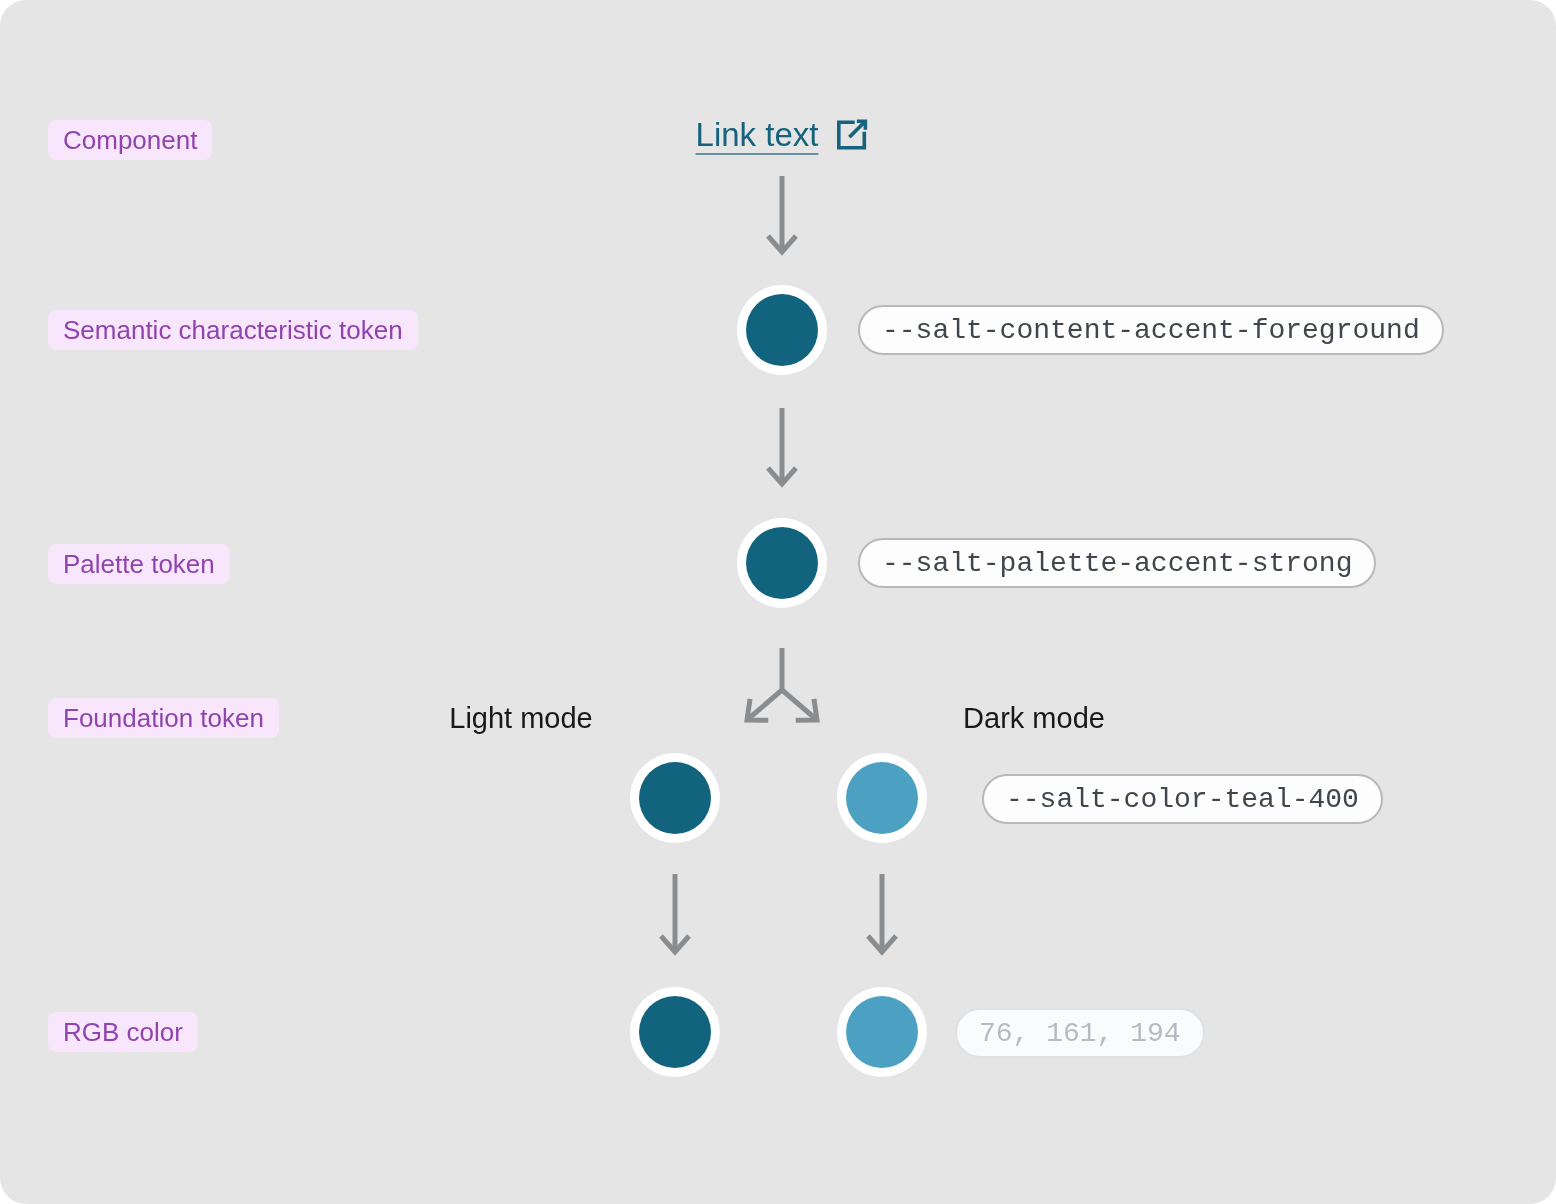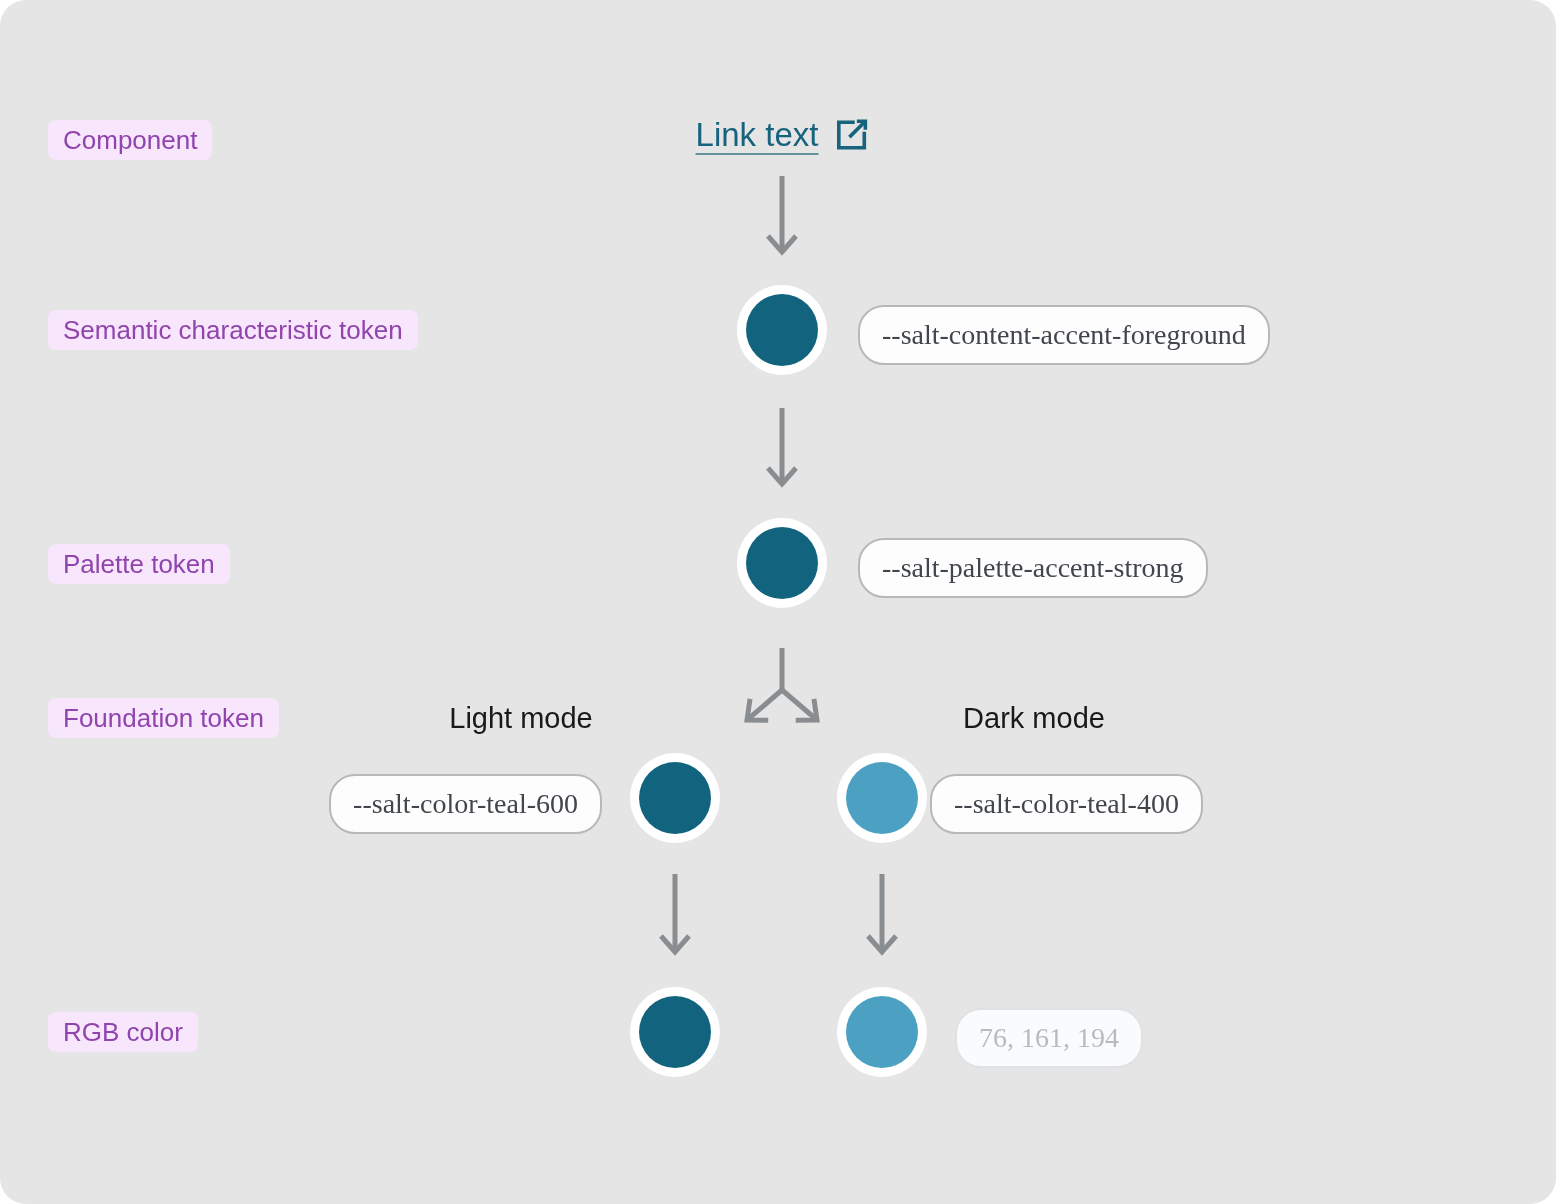--- a/index.html
+++ b/index.html
@@ -55,30 +55,30 @@
   }
   .ext-icon { display: block; }
   .ext-icon path {
     fill: none;
     stroke: #17637d;
     stroke-width: 3.4;
   }
   .swatch { position: absolute; }
   .pill {
     position: absolute;
-    height: 60px;
+    height: 50px;
     box-sizing: border-box;
     display: flex;
     align-items: center;
     padding: 8px 22px;
     background: #fdfdfe;
     border: 2px solid #b6b9bc;
     border-radius: 26px;
     color: #41464c;
-    font-family: Liberation Serif, serif;
+    font-family: Liberation Mono, monospace;
     font-size: 28px;
     white-space: nowrap;
   }
   .pill.muted {
     background: #fafbfc;
     border-color: #dfe2e5;
     color: #b7bbc1;
   }
   .mode-label {
     position: absolute;
@@ -132,31 +132,30 @@
 
   <svg class="swatch" style="left:737px; top:518px" width="90" height="90">
     <circle cx="45" cy="45" r="45" fill="#ffffff"></circle>
     <circle cx="45" cy="45" r="36" fill="#12647e"></circle>
   </svg>
   <div class="pill" style="left:858px; top:538px">--salt-palette-accent-strong</div>
 
   <div class="mode-label" style="left:521px; top:702px">Light mode</div>
   <div class="mode-label" style="left:1034px; top:702px">Dark mode</div>
 
-  <div class="pill" style="right:954px; top:774px">--salt-color-teal-600</div>
   <svg class="swatch" style="left:630px; top:753px" width="90" height="90">
     <circle cx="45" cy="45" r="45" fill="#ffffff"></circle>
     <circle cx="45" cy="45" r="36" fill="#12647e"></circle>
   </svg>
 
   <svg class="swatch" style="left:837px; top:753px" width="90" height="90">
     <circle cx="45" cy="45" r="45" fill="#ffffff"></circle>
     <circle cx="45" cy="45" r="36" fill="#4ca1c2"></circle>
   </svg>
-  <div class="pill" style="left:930px; top:774px">--salt-color-teal-400</div>
+  <div class="pill" style="left:982px; top:774px">--salt-color-teal-400</div>
 
   <svg class="swatch" style="left:630px; top:987px" width="90" height="90">
     <circle cx="45" cy="45" r="45" fill="#ffffff"></circle>
     <circle cx="45" cy="45" r="36" fill="#12647e"></circle>
   </svg>
 
   <svg class="swatch" style="left:837px; top:987px" width="90" height="90">
     <circle cx="45" cy="45" r="45" fill="#ffffff"></circle>
     <circle cx="45" cy="45" r="36" fill="#4ca1c2"></circle>
   </svg>

